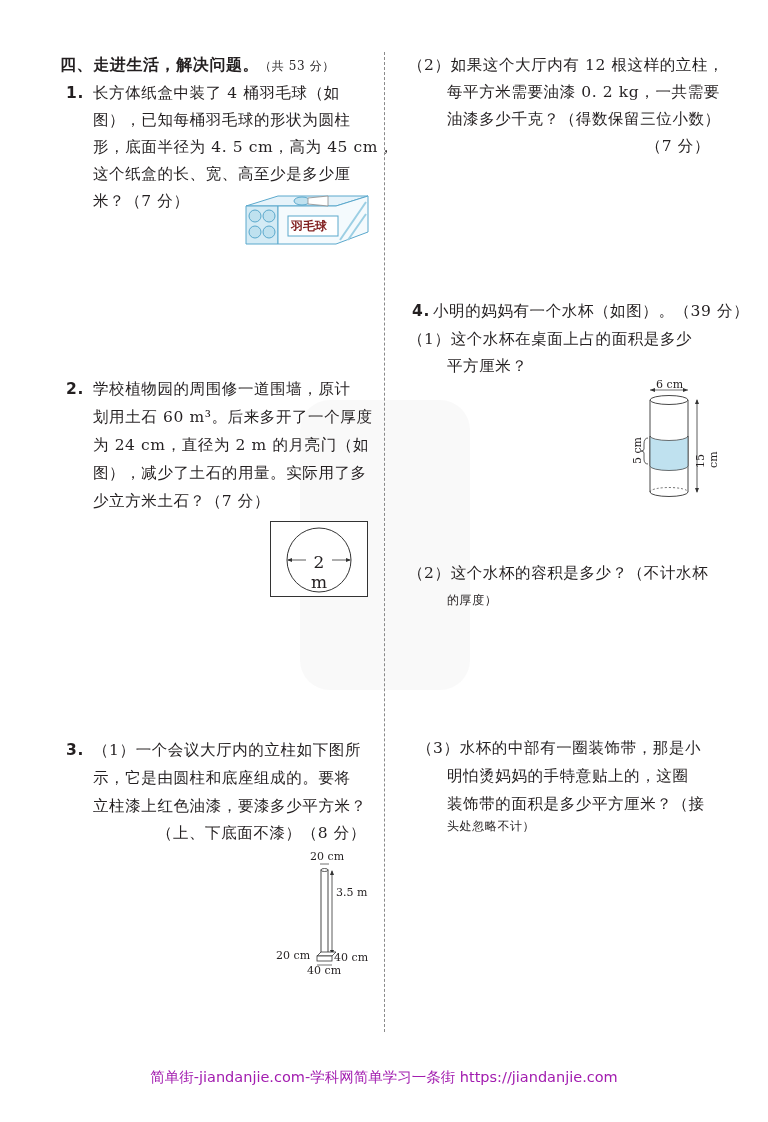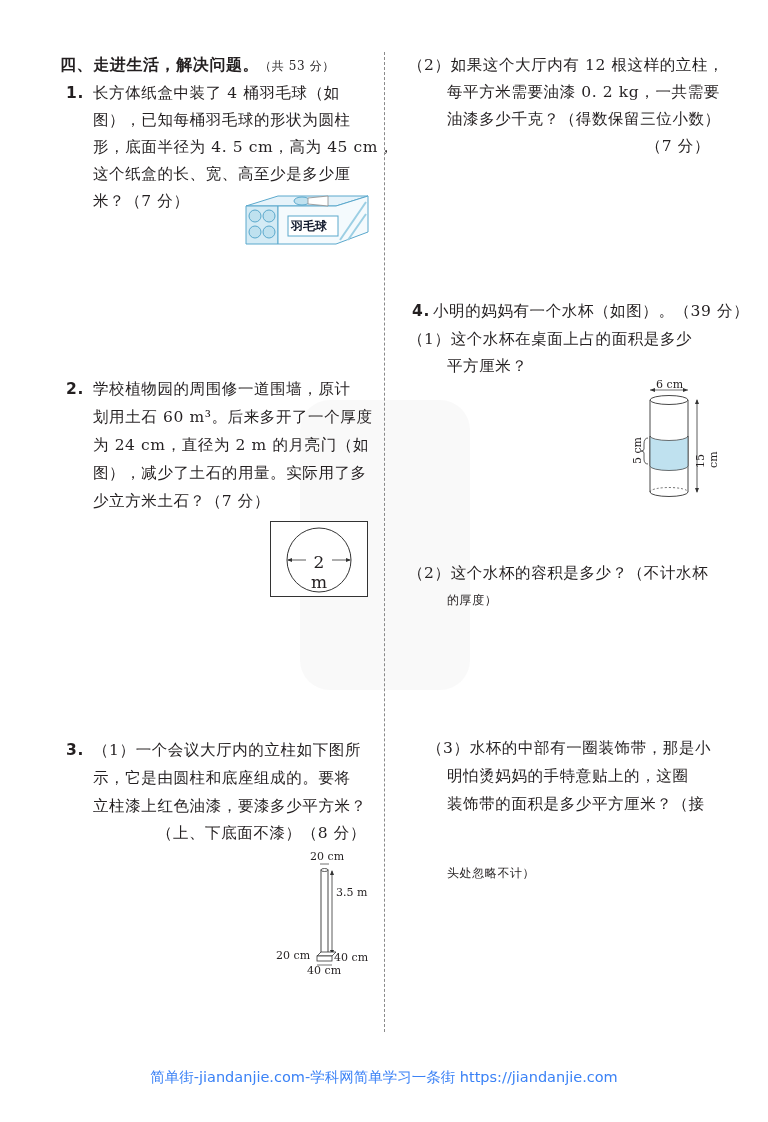--- a/index.html
+++ b/index.html
@@ -16,21 +16,21 @@
   .line {
     position: absolute; font-size: 15.5px; line-height: 26px; white-space: nowrap;
     letter-spacing: 0.6px;
   }
   .sans { font-family: "DejaVu Sans", "Liberation Sans", sans-serif; }
   .bold { font-weight: bold; }
   .num { font-family: "DejaVu Sans", "Liberation Sans", sans-serif; font-weight: bold; }
   .small { font-size: 12px; }
   .footer {
     position: absolute; left: 0; width: 768px; top: 1068px; text-align: center;
-    font-family: "DejaVu Sans", "Liberation Sans", sans-serif; font-size: 14.5px; color: #3b82f6;
+    font-family: "DejaVu Sans", "Liberation Sans", sans-serif; font-size: 14.5px; color: #a21caf;
   }
   .watermark {
     position: absolute; left: 300px; top: 400px; width: 170px; height: 290px;
     border-radius: 30px; background: rgba(200,200,200,0.10);
   }
 </style>
 </head>
 <body>
 
 <div class="page">
@@ -57,21 +57,21 @@
       <circle cx="15" cy="24" r="6" fill="#bfe1ef" stroke="#5aa8cc"></circle>
       <circle cx="29" cy="24" r="6" fill="#bfe1ef" stroke="#5aa8cc"></circle>
       <circle cx="15" cy="40" r="6" fill="#bfe1ef" stroke="#5aa8cc"></circle>
       <circle cx="29" cy="40" r="6" fill="#bfe1ef" stroke="#5aa8cc"></circle>
       <ellipse cx="62" cy="9" rx="8" ry="4" fill="#bfe1ef" stroke="#5aa8cc"></ellipse>
       <path d="M68,6 L88,4 L88,14 L68,12 Z" fill="#ffffff" stroke="#8a8a8a" stroke-width="0.8"></path>
       <rect x="48" y="24" width="50" height="20" fill="#ffffff" stroke="#5aa8cc"></rect>
       <line x1="100" y1="48" x2="126" y2="10" stroke="#9ccfe4" stroke-width="2"></line>
       <line x1="108" y1="48" x2="126" y2="22" stroke="#9ccfe4" stroke-width="2"></line>
     </svg>
-    <div style="position:absolute; left:48px; top:24px; width:42px; height:20px; text-align:center; line-height:20px; font-family:'DejaVu Sans','Liberation Sans',sans-serif; font-size:12px; font-weight:bold; color:#0f172a;border-radius:10px;">羽毛球</div>
+    <div style="position:absolute; left:48px; top:24px; width:42px; height:20px; text-align:center; line-height:20px; font-family:'DejaVu Sans','Liberation Sans',sans-serif; font-size:12px; font-weight:bold; color:#7f1d1d;border-radius:10px;">羽毛球</div>
   </div>
 
   <div class="line num" style="left:66px; top:376px;">2.</div>
   <div class="line" style="left:93px; top:376px;">学校植物园的周围修一道围墙，原计</div>
   <div class="line" style="left:93px; top:404px;">划用土石 60 m³。后来多开了一个厚度</div>
   <div class="line" style="left:93px; top:432px;">为 24 cm，直径为 2 m 的月亮门（如</div>
   <div class="line" style="left:93px; top:460px;">图），减少了土石的用量。实际用了多</div>
   <div class="line" style="left:93px; top:488px;">少立方米土石？（7 分）</div>
 
   <div style="position:absolute; left:270px; top:521px; width:98px; height:76px;">
@@ -138,19 +138,19 @@
       <path d="M14,58 Q10,58 10,64 L10,69 Q10,71 7,71 Q10,71 10,73 L10,79 Q10,84 14,84" fill="none" stroke="#333" stroke-width="0.8"></path>
     </svg>
     <div style="position:absolute; left:22px; top:-2px; font-size:11px;">6 cm</div>
     <div style="position:absolute; left:-10px; top:64px; font-size:11px; transform:rotate(-90deg); transform-origin:center;">5 cm</div>
     <div style="position:absolute; left:56px; top:58px; font-size:11px; transform:rotate(-90deg); transform-origin:center;">15 cm</div>
   </div>
 
   <div class="line" style="left:408px; top:560px;">（2）这个水杯的容积是多少？（不计水杯</div>
   <div class="line small" style="left:447px; top:587px;">的厚度）</div>
 
-  <div class="line" style="left:427px; top:735px;">（3）水杯的中部有一圈装饰带，那是小</div>
+  <div class="line" style="left:417px; top:735px;">（3）水杯的中部有一圈装饰带，那是小</div>
   <div class="line" style="left:447px; top:791px;">装饰带的面积是多少平方厘米？（接</div>
   <div class="line" style="left:447px; top:763px;">明怕烫妈妈的手特意贴上的，这圈</div>
-  <div class="line small" style="left:447px; top:860px;">头处忽略不计）</div>
+  <div class="line small" style="left:447px; top:813px;">头处忽略不计）</div>
 
   <div class="footer">简单街-jiandanjie.com-学科网简单学习一条街 https://jiandanjie.com</div>
 </div>
 
 </body></html>

